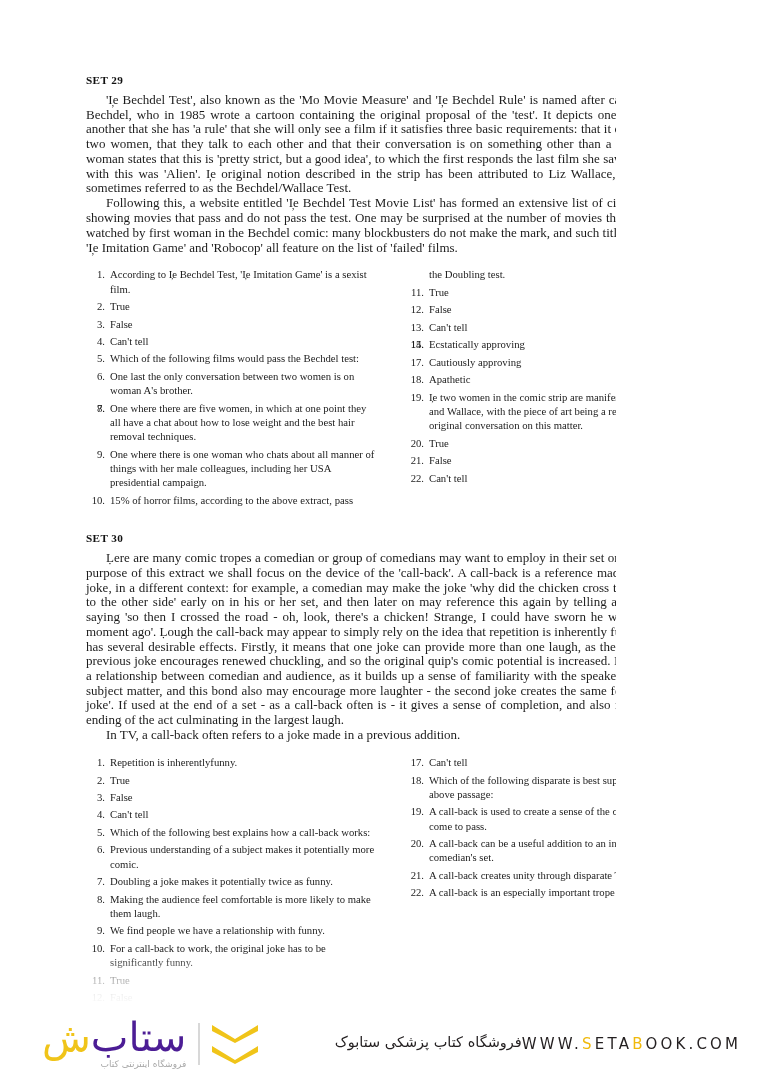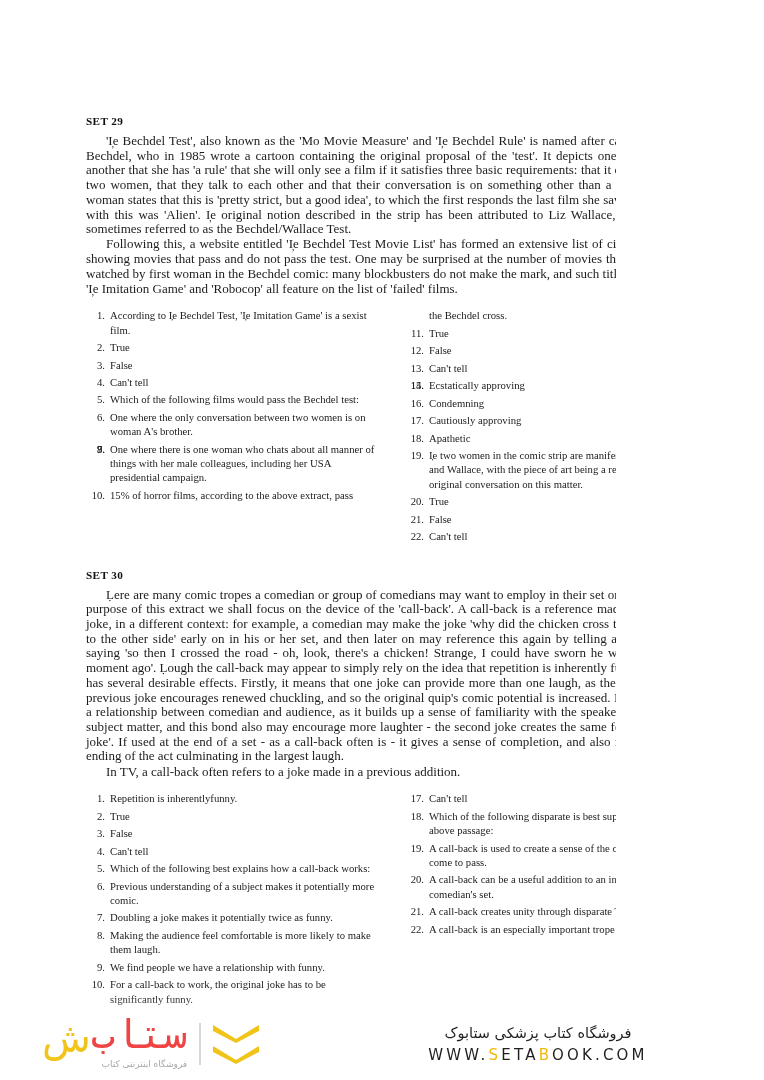--- a/index.html
+++ b/index.html
@@ -16,21 +16,20 @@
     color: #1a1a1a;
   }
 
   .page {
     position: absolute;
     left: 0; top: 0;
     width: 616px;
     height: 1008px;
     background: #fff;
     overflow: hidden;
-    margin-top: 41px;
   }
 
   .content {
     position: absolute;
     left: 86px;
     top: 74px;
     width: 612px;
   }
 
   .set-heading {
@@ -135,24 +134,24 @@
     flex-direction: column;
     align-items: flex-end;
   }
   .logo-script {
     display: flex;
     align-items: flex-end;
     height: 34px;
     direction: rtl;
   }
   .logo-sin {
-    font-family: Liberation Mono, monospace;
+    font-family: Liberation Serif, serif;
     font-size: 40px;
     line-height: 30px;
-    color: #ef4444;
+    color: #4c1d95;
     letter-spacing: -2px;
   }
   .logo-gold {
     font-family: "DejaVu Sans", sans-serif;
     font-size: 40px;
     line-height: 30px;
     color: #f0c419;
     letter-spacing: -2px;
   }
   .logo-sub {
@@ -171,21 +170,21 @@
   .chevmark {
     display: flex;
     flex-direction: column;
     gap: 3px;
   }
   .chevmark svg { display: block; }
 
   .footer-right {
     flex: 1;
     display: flex;
-    flex-direction: column;
+    flex-direction: row;
     align-items: center;
     justify-content: center;
     padding-right: 18px;
   }
   .footer-fa {
     font-family: "DejaVu Sans", sans-serif;
     font-size: 14.5px;
     color: #231f20;
     direction: rtl;
     margin-bottom: 5px;
@@ -213,37 +212,36 @@
       <p class="para">Following this, a website entitled 'I̦e Bechdel Test Movie List' has formed an extensive list of cinematic output, showing movies that pass and do not pass the test. One may be surprised at the number of movies that would not be watched by first woman in the Bechdel comic: many blockbusters do not make the mark, and such titles as 'Godzilla', 'I̦e Imitation Game' and 'Robocop' all feature on the list of 'failed' films.</p>
 
       <div class="qcols">
         <div class="qcol">
           <ol class="qlist">
             <li><span class="num">1.</span><span>According to I̦e Bechdel Test, 'I̦e Imitation Game' is a sexist film.</span></li>
             <li><span class="num">2.</span><span>True</span></li>
             <li><span class="num">3.</span><span>False</span></li>
             <li><span class="num">4.</span><span>Can't tell</span></li>
             <li><span class="num">5.</span><span>Which of the following films would pass the Bechdel test:</span></li>
-            <li><span class="num">6.</span><span>One where the only conversation between two women is on woman A's brother.</span></li>
+            <li><span class="num">6.</span><span>One last the only conversation between two women is on woman A's brother.</span></li>
             <li><span class="num">7.</span></li>
-            <li><span class="num">8.</span></li>
+            <li><span class="num">8.</span><span>One where there are five women, in which at one point they all have a chat about how to lose weight and the best hair removal techniques.</span></li>
             <li><span class="num">9.</span><span>One where there is one woman who chats about all manner of things with her male colleagues, including her USA presidential campaign.</span></li>
             <li><span class="num">10.</span><span>15% of horror films, according to the above extract, pass</span></li>
           </ol>
         </div>
 
         <div class="qcol">
-          <div class="col-cont">the Bechdel cross.</div>
+          <div class="col-cont">the Doubling test.</div>
           <ol class="qlist">
             <li><span class="num">11.</span><span>True</span></li>
             <li><span class="num">12.</span><span>False</span></li>
             <li><span class="num">13.</span><span>Can't tell</span></li>
             <li><span class="num">14.</span></li>
             <li><span class="num">15.</span><span>Ecstatically approving</span></li>
-            <li><span class="num">16.</span><span>Condemning</span></li>
             <li><span class="num">17.</span><span>Cautiously approving</span></li>
             <li><span class="num">18.</span><span>Apathetic</span></li>
             <li><span class="num">19.</span><span>I̦e two women in the comic strip are manifestations of Bechdel and Wallace, with the piece of art being a recreation of their original conversation on this matter.</span></li>
             <li><span class="num">20.</span><span>True</span></li>
             <li><span class="num">21.</span><span>False</span></li>
             <li><span class="num">22.</span><span>Can't tell</span></li>
           </ol>
         </div>
       </div>
     </section>

